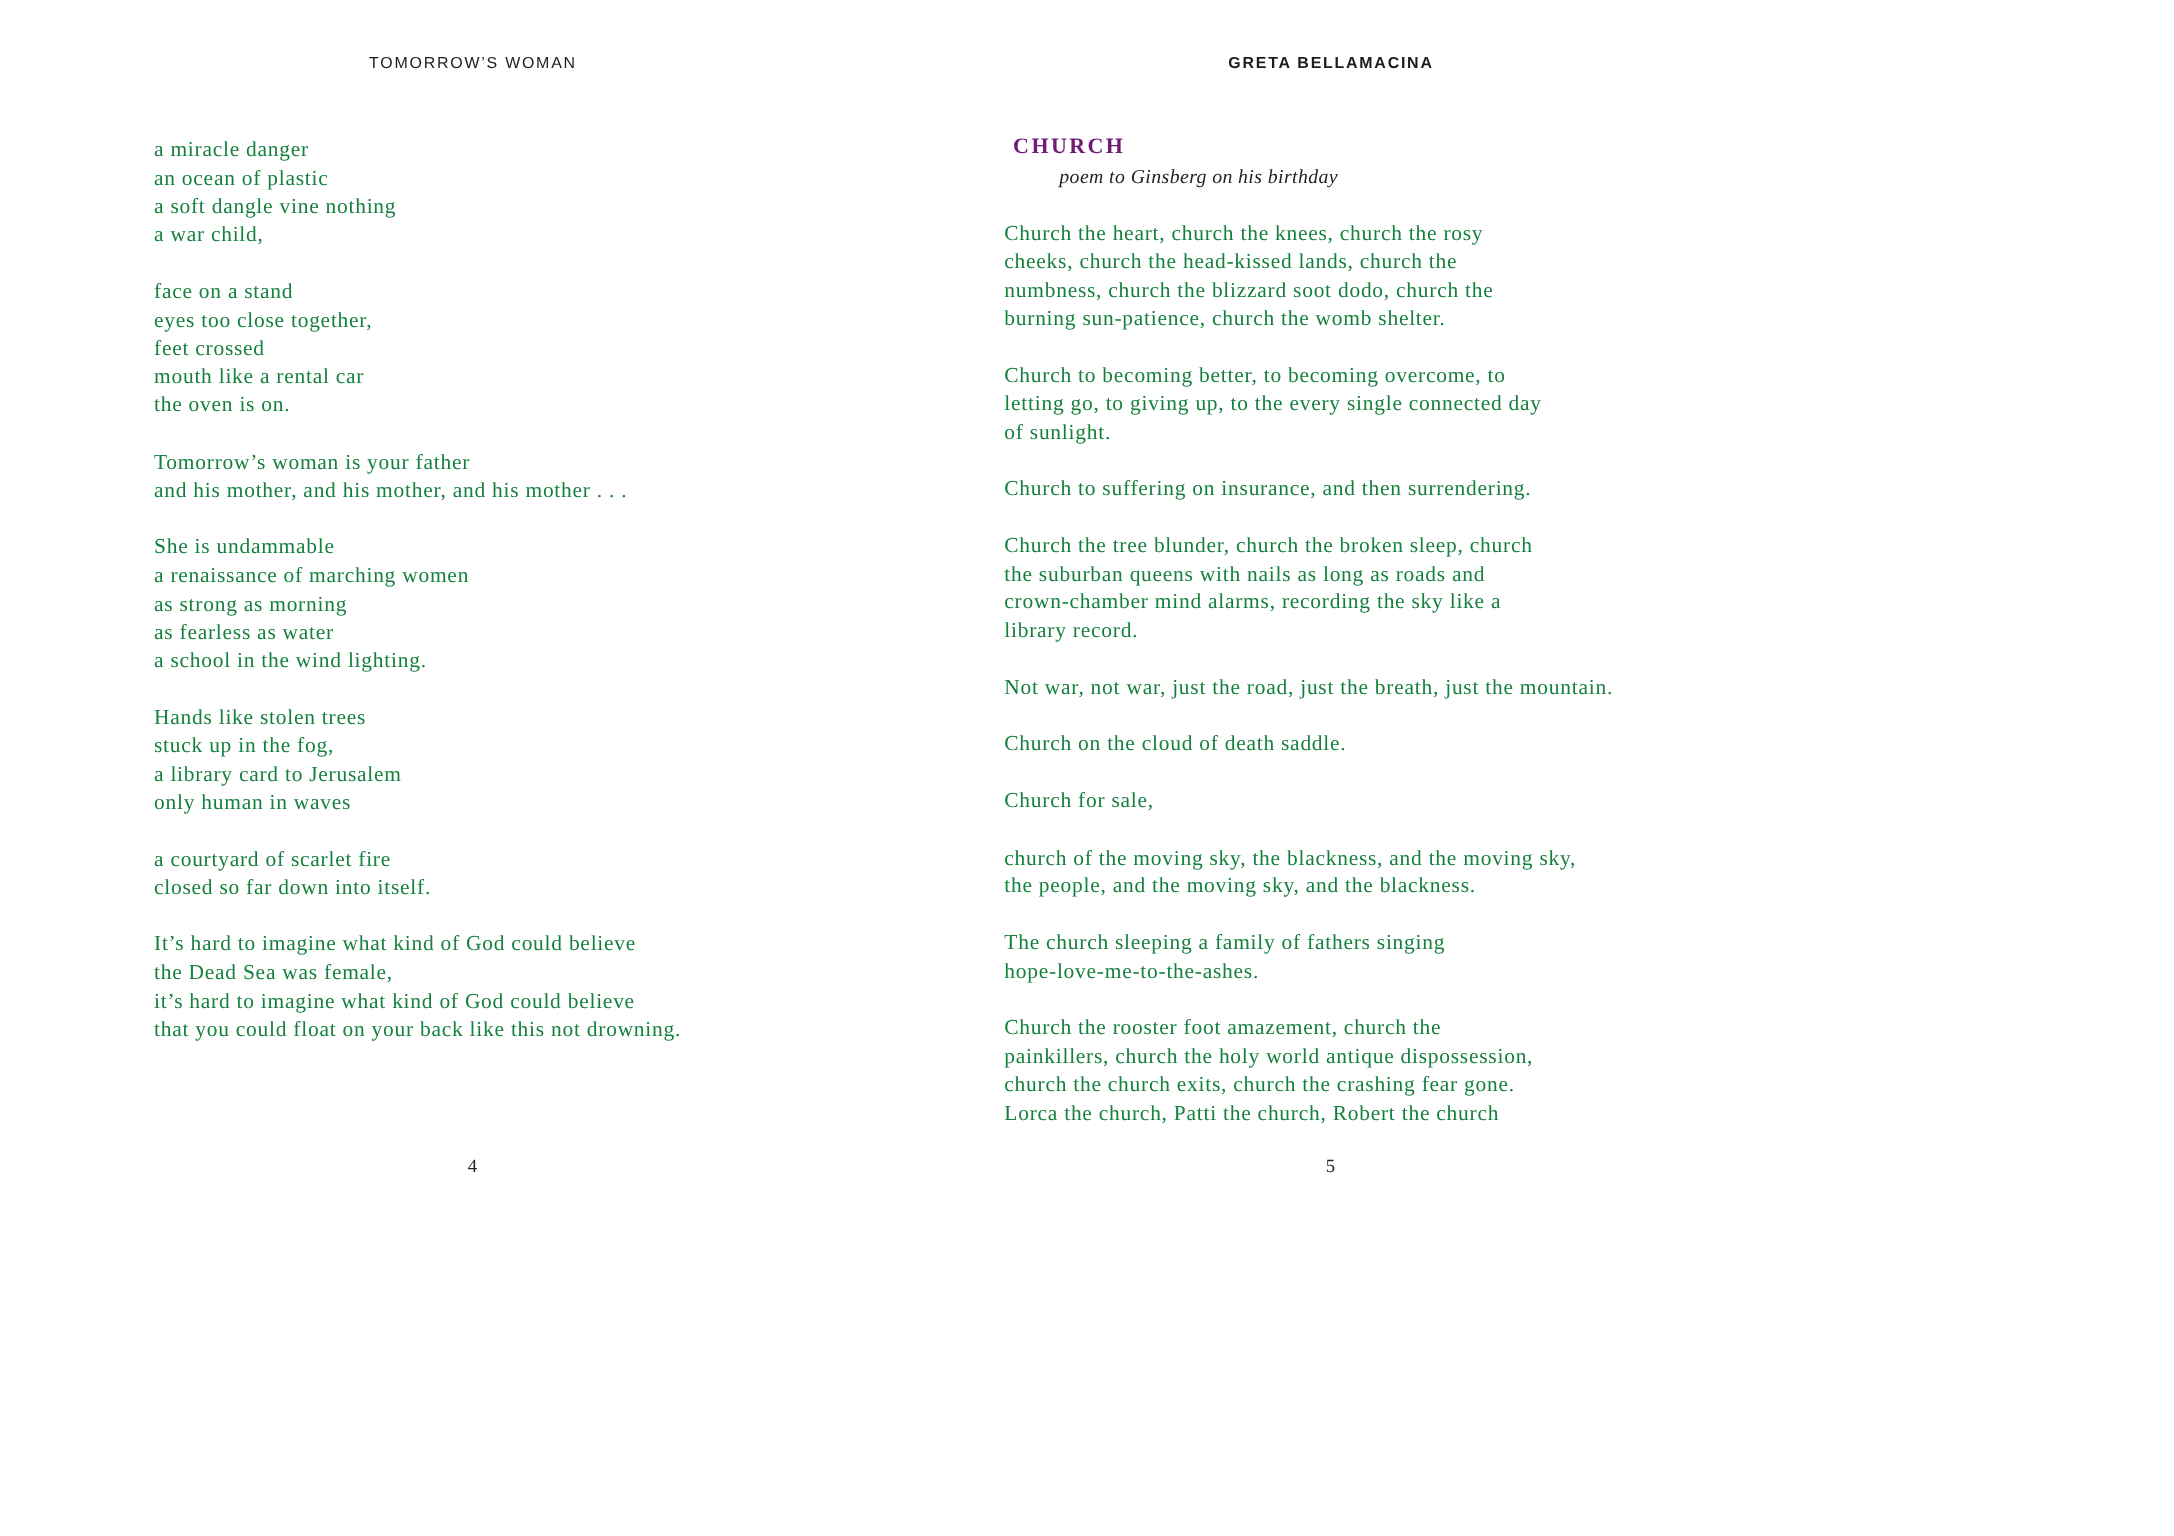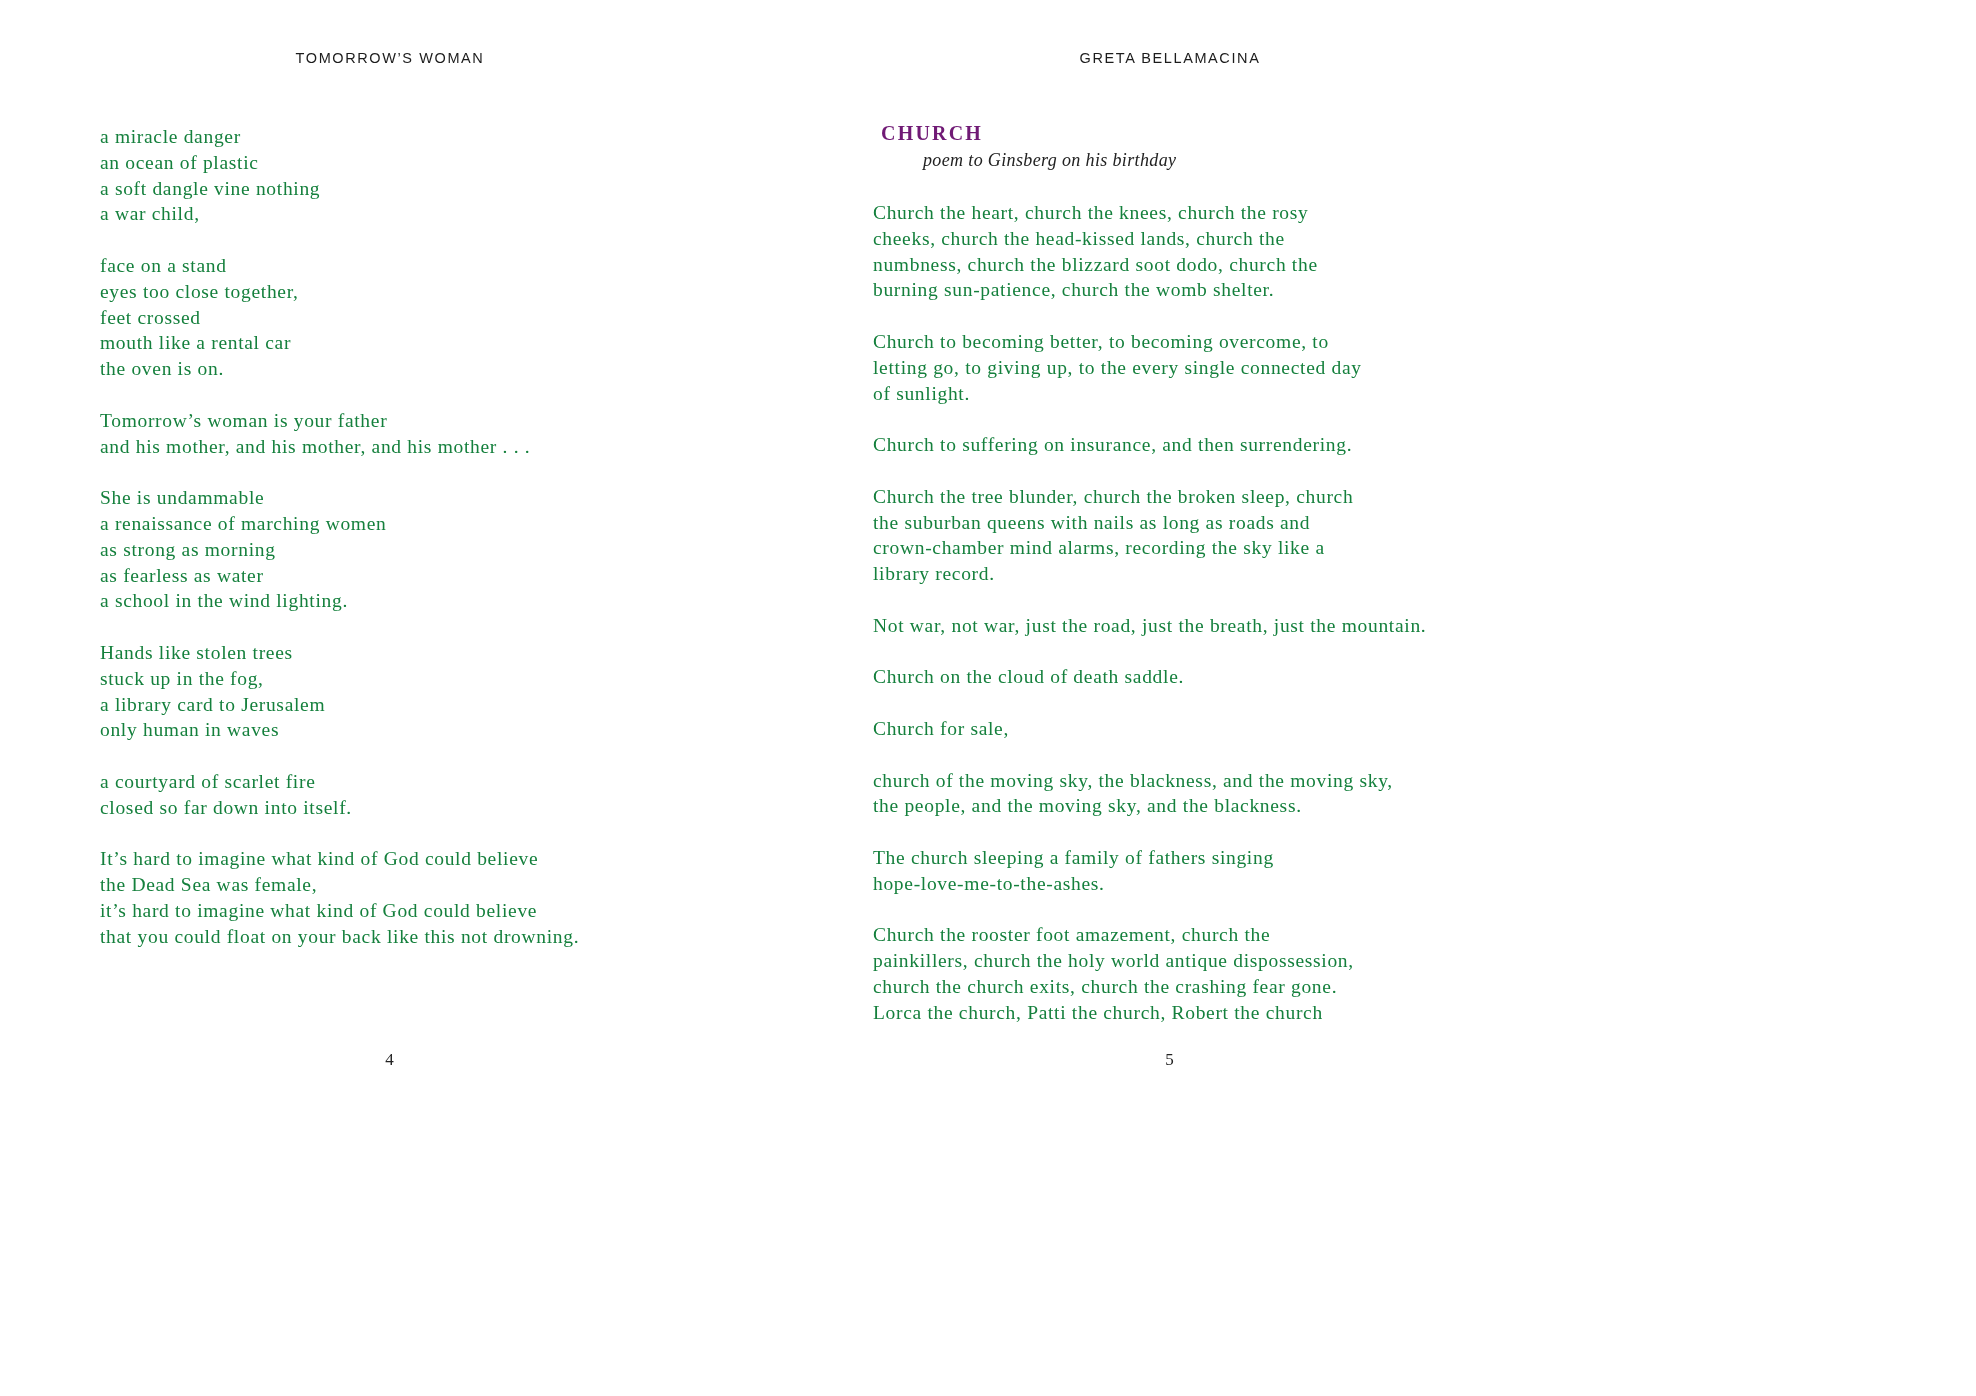--- a/index.html
+++ b/index.html
@@ -12,33 +12,34 @@
     height: 1396px;
     position: relative;
     overflow: hidden;
     font-family: "Liberation Serif", "DejaVu Serif", serif;
     color: #1f1f1f;
   }
   .spread {
     position: absolute;
     inset: 0;
     background: #ffffff;
+    margin-left: 40px;
   }
   .running-head {
     position: absolute;
     top: 50px;
     text-align: center;
     font-family: "Liberation Sans", "DejaVu Sans", sans-serif;
     font-size: 14.5px;
     letter-spacing: 1.6px;
     color: #1c1c1c;
     text-transform: uppercase;
   }
   .head-left  { left: 100px; width: 580px; }
-  .head-right { left: 881px; width: 578px; }
+  .head-right { left: 881px; width: 578px; font-weight: bold; }
 
   .text-block {
     position: absolute;
     font-size: 19.5px;
     line-height: 25.8px;
     letter-spacing: 0.035em;
     color: #15803d;
   }
   .text-left  { left: 100px; top: 124px; }
   .text-right { left: 873px; top: 200px; }

